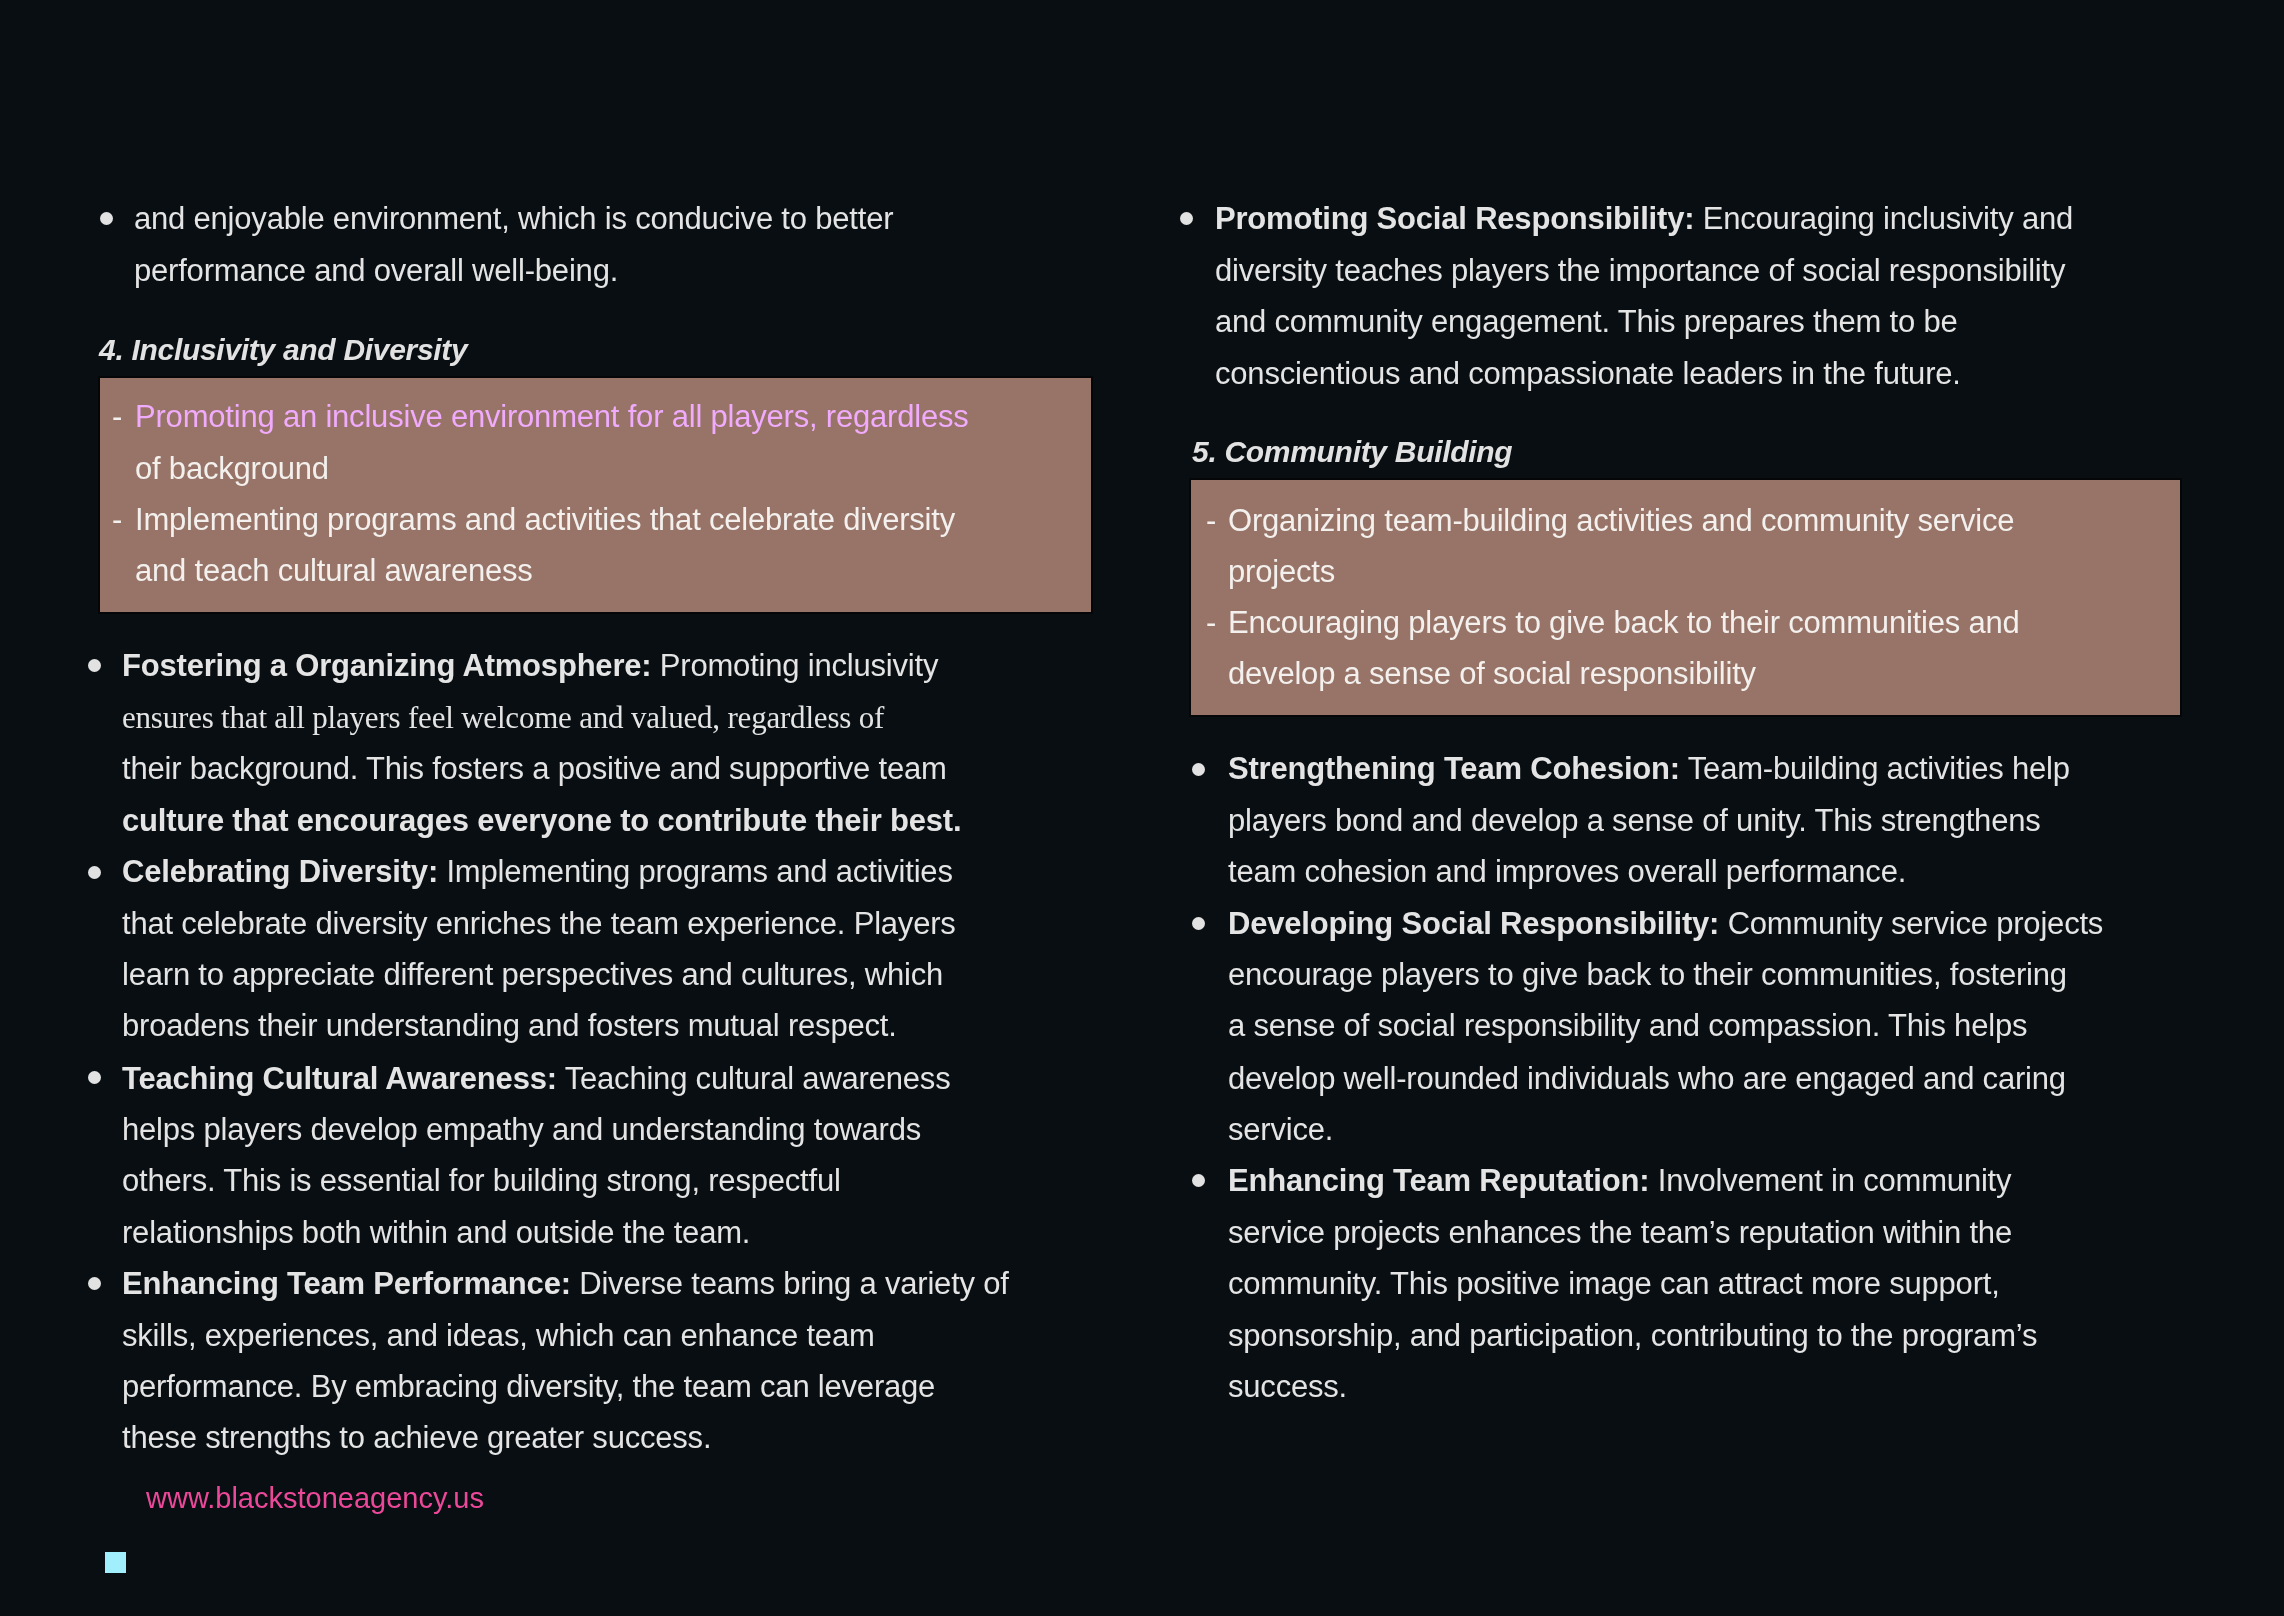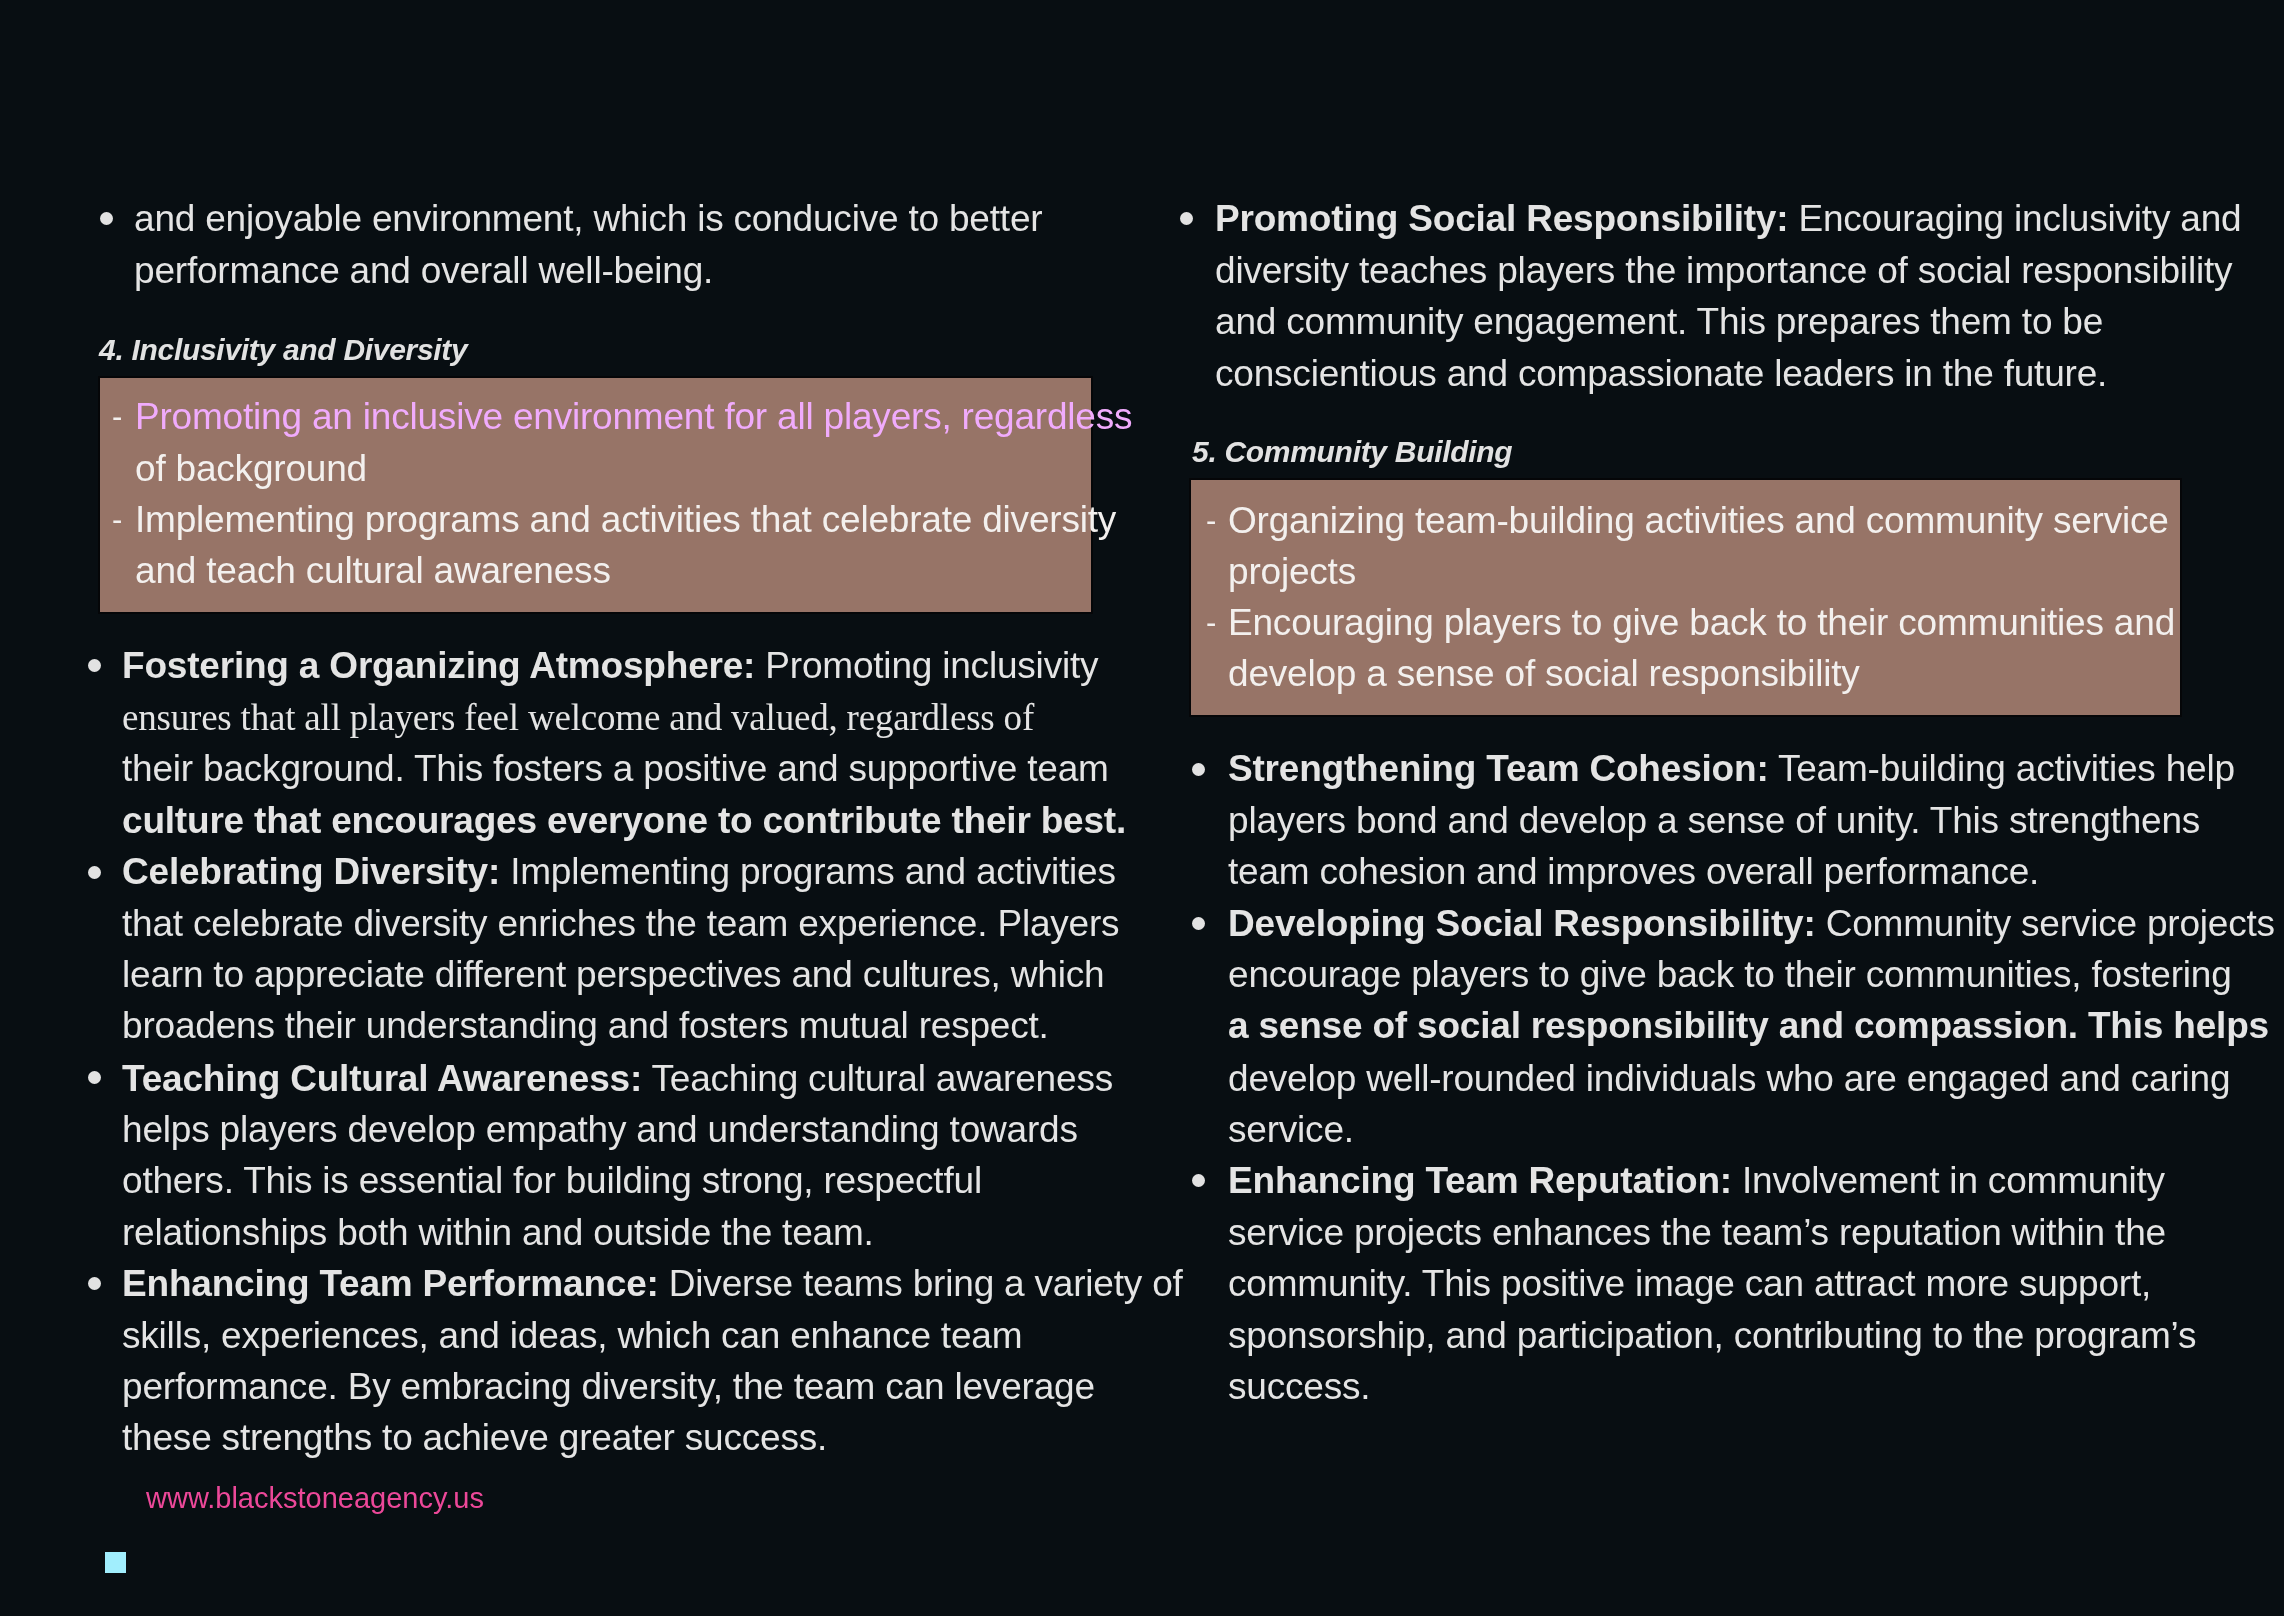--- a/index.html
+++ b/index.html
@@ -1,18 +1,18 @@
 <!DOCTYPE html>
 <html style="font-size:10.4px"><head>
 <meta charset="utf-8">
 <style>
   html, body { margin:0; padding:0; }
   body { width:2284px; height:1617px; background:#080e12; position:relative; overflow:hidden;
          font-family:"Liberation Sans", sans-serif; color:#e4e4e4; }
-  .ln { position:absolute; white-space:nowrap; font-size:37px; line-height:51px; height:51px; letter-spacing:-0.2px;text-align:center; }
+  .ln { position:absolute; white-space:nowrap; font-size:31px; line-height:51px; height:51px; letter-spacing:-0.2px;text-align:center; }
   .ln b { font-weight:700; }
   .dot { position:absolute; width:13px; height:13px; border-radius:50%; background:#e2e2e2; }
   .heading { position:absolute; font-size:30px; font-weight:700; font-style:italic; color:#e2e2e2; white-space:nowrap; line-height:39px; letter-spacing:-0.3px; }
   .box { position:absolute; background:#977467; border:2.6px solid #050608; box-sizing:border-box; }
   .dash { position:absolute; font-size:31px; line-height:51px; color:#f3f0ee; }
   .footer-sq { position:absolute; left:105px; top:1552px; width:21px; height:21px; background:#a1eefd; }
   .footer-url { position:absolute; left:146px; top:1480px; font-size:29px; font-weight:400; color:#ec4899; line-height:36px; }
 </style>
 </head>
 <body>
@@ -74,21 +74,21 @@
 <div class="ln" style="left:1228px;top:648px;color:#f3f0ee;">develop a sense of social responsibility</div>
 
 <span class="dot" style="left:1192px;top:763px;"></span>
 <div class="ln" style="left:1228px;top:743px;"><b>Strengthening Team Cohesion:</b><span> Team-building activities help</span></div>
 <div class="ln" style="left:1228px;top:795px;">players bond and develop a sense of unity. This strengthens</div>
 <div class="ln" style="left:1228px;top:846px;">team cohesion and improves overall performance.</div>
 
 <span class="dot" style="left:1192px;top:917px;"></span>
 <div class="ln" style="left:1228px;top:898px;"><b>Developing Social Responsibility:</b><span> Community service projects</span></div>
 <div class="ln" style="left:1228px;top:949px;">encourage players to give back to their communities, fostering</div>
-<div class="ln" style="left:1228px;top:1000px;font-weight:bold;">a sense of social responsibility and compassion. This helps</div>
+<div class="ln" style="left:1228px;top:1000px;">a sense of social responsibility and compassion. This helps</div>
 <div class="ln" style="left:1228px;top:1053px;">develop well-rounded individuals who are engaged and caring</div>
 <div class="ln" style="left:1228px;top:1104px;">service.</div>
 
 <span class="dot" style="left:1192px;top:1174px;"></span>
 <div class="ln" style="left:1228px;top:1155px;"><b>Enhancing Team Reputation:</b><span> Involvement in community</span></div>
 <div class="ln" style="left:1228px;top:1207px;">service projects enhances the team’s reputation within the</div>
 <div class="ln" style="left:1228px;top:1258px;">community. This positive image can attract more support,</div>
 <div class="ln" style="left:1228px;top:1310px;">sponsorship, and participation, contributing to the program’s</div>
 <div class="ln" style="left:1228px;top:1361px;">success.</div>
 

